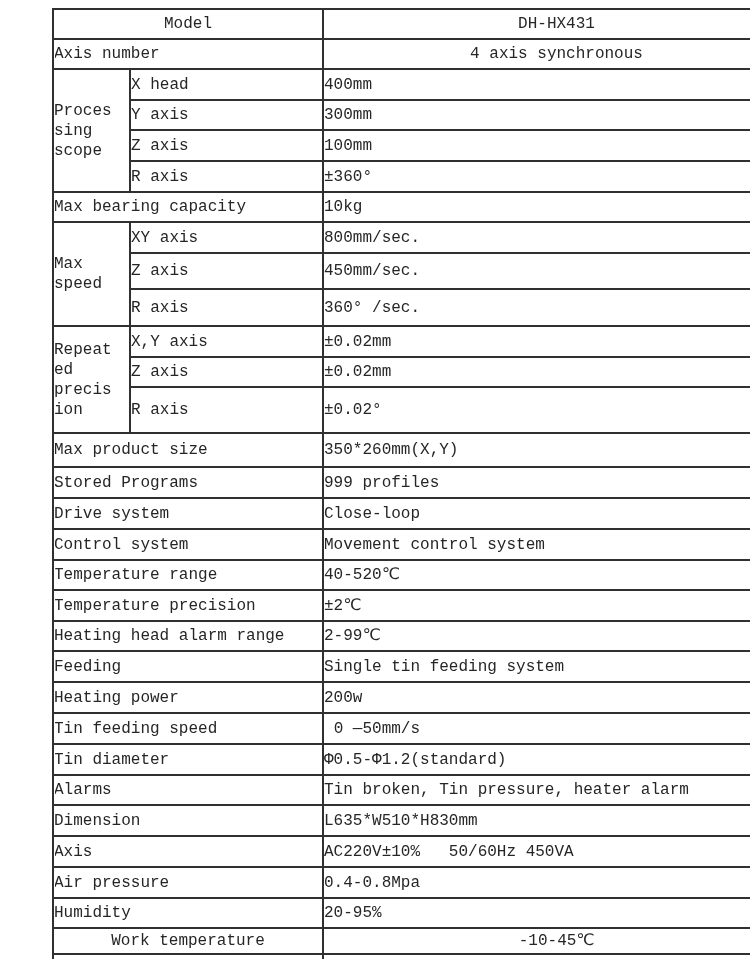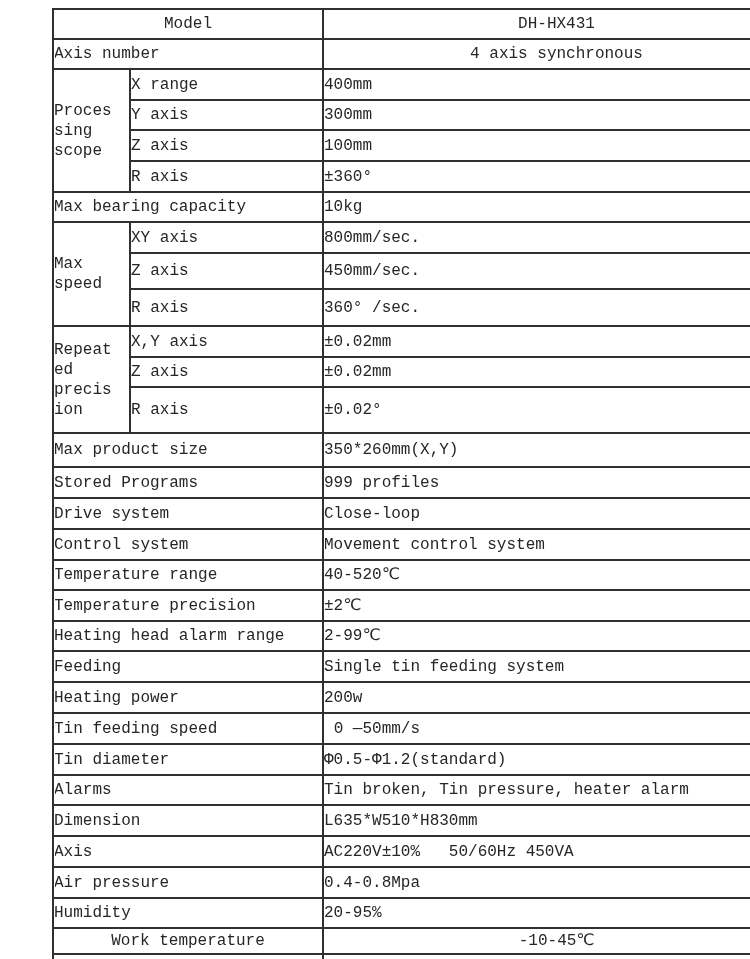--- a/index.html
+++ b/index.html
@@ -73,21 +73,21 @@
 
     <tr class="h30">
       <td colspan="2" class="lab">Axis number</td>
       <td class="center">4 axis synchronous</td>
     </tr>
 
     <tr class="h31">
       <td rowspan="4" class="grp">Proces
 sing
 scope</td>
-      <td class="sub">X range</td>
+      <td class="sub">X head</td>
       <td class="val">400mm</td>
     </tr>
     <tr class="h30">
       <td class="sub">Y axis</td>
       <td class="val">300mm</td>
     </tr>
     <tr class="h31">
       <td class="sub">Z axis</td>
       <td class="val">100mm</td>
     </tr>

